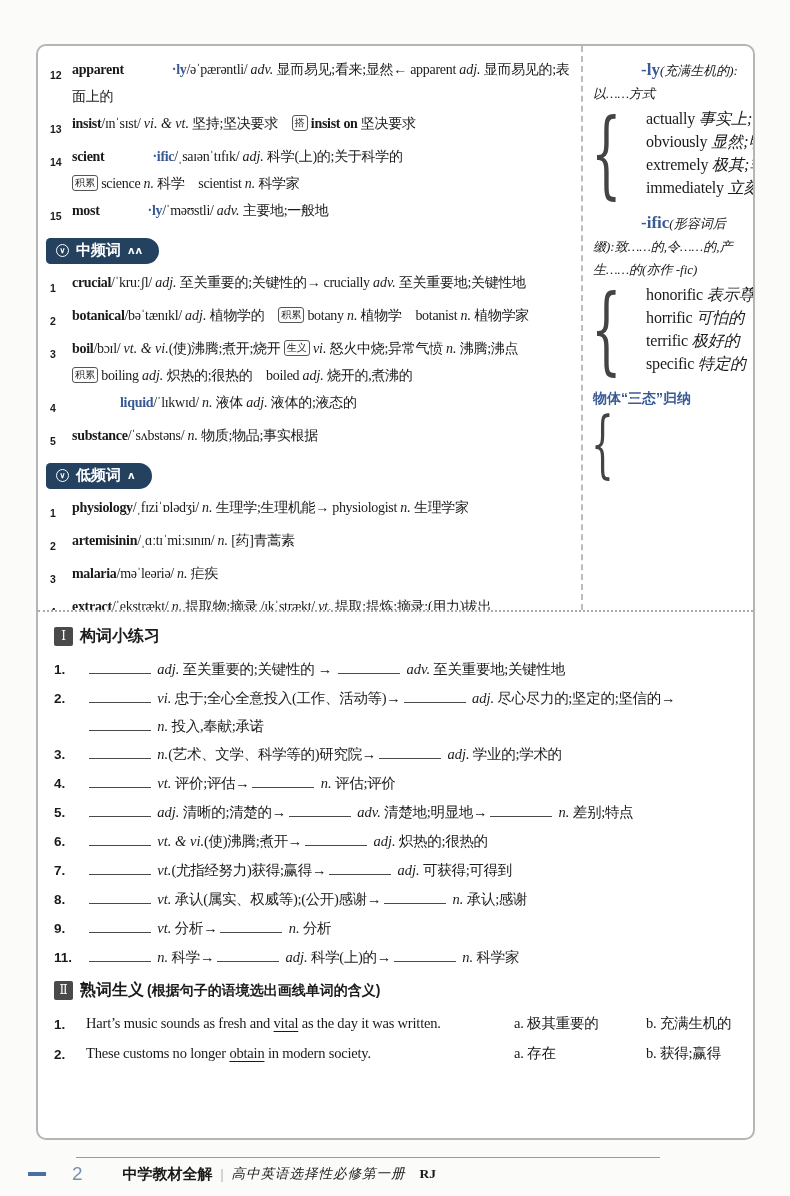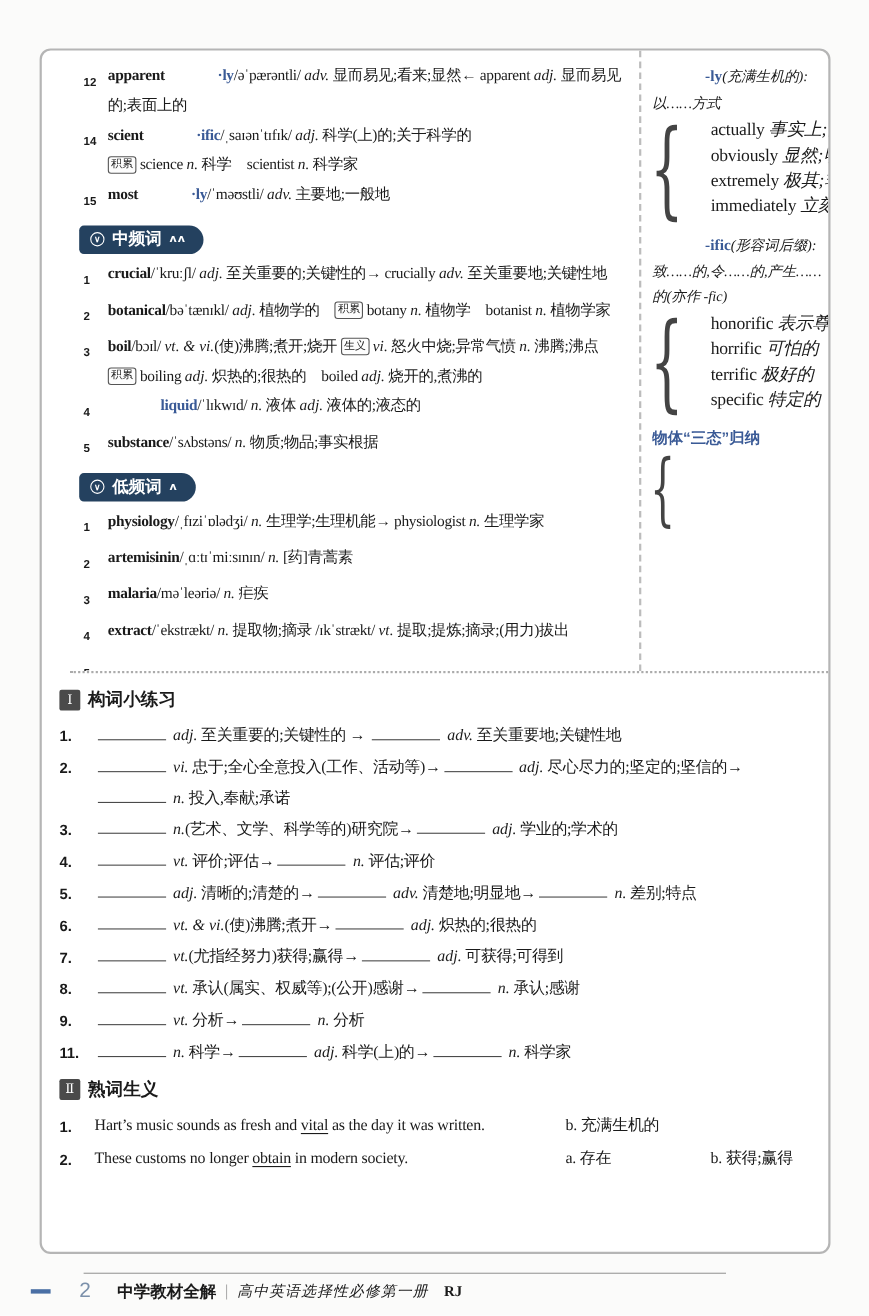--- a/index.html
+++ b/index.html
@@ -12,21 +12,21 @@
   body{
     width:790px;height:1196px;position:relative;overflow:hidden;
     background:#fbfbfa;color:var(--ink);
     font-family:"Liberation Serif","DejaVu Serif",serif;
   }
   .page-box{
     position:absolute;left:36px;top:44px;width:719px;height:1096px;
     border:2px solid var(--border);border-radius:10px;background:#fff;overflow:hidden;
   }
   
-  .vocab-flex{display:flex;height:566px;border-bottom:2px dotted #ababab;margin-left:26px;}
+  .vocab-flex{display:flex;height:566px;border-bottom:2px dotted #ababab;}
   .vmain{flex:1;padding:10px 4px 0 12px;overflow:hidden;}
   .vsb{width:172px;flex:none;border-left:2px dashed #bcbcbc;padding:12px 6px 0 10px;overflow:hidden;}
   .vrow{display:flex;font-size:14px;line-height:27px;letter-spacing:-0.3px;}
   .vnum{width:22px;flex:none;font-weight:bold;font-size:10.5px;padding-top:6px;
         font-family:"Liberation Sans",sans-serif;letter-spacing:0;}
   .vcontent{flex:1;}
   .sw{font-weight:bold;}
   .su{font-weight:bold;color:var(--blue);padding-left:48px;}
   .si{font-style:italic;letter-spacing:0;}
   .sk{font-style:italic;}
@@ -38,21 +38,21 @@
   
   .pill{display:inline-flex;align-items:center;gap:7px;background:var(--navy);color:#fff;
         font-family:"Liberation Sans",sans-serif;font-weight:bold;font-size:15px;
         padding:3px 16px 4px 10px;border-radius:5px 15px 15px 5px;margin:8px 0 5px -4px;}
   .pill-icon{width:13px;height:13px;border:1.5px solid #fff;border-radius:50%;
              display:flex;align-items:center;justify-content:center;font-size:8px;line-height:1;flex:none;}
   .pill-freq{font-size:10px;letter-spacing:1px;font-family:"DejaVu Sans",sans-serif;}
   
   .sb-block{margin-bottom:12px;}
   .sb-title{font-size:13px;line-height:23px;margin-bottom:2px;}
-  .sb-title .su{font-size:14px;text-align:center;}
+  .sb-title .su{font-size:17px;text-align:center;}
   .sb-group{display:flex;align-items:center;margin-top:2px;}
   .brace{flex:none;font-weight:200;color:#444;transform:scaleX(0.5);transform-origin:left center;
          line-height:0.9;margin-left:-2px;font-family:"DejaVu Serif",serif;}
   .sb-entries{flex:1;margin-left:-6px;}
   .sb-entry{font-size:16px;line-height:23px;white-space:nowrap;}
   .sb-en{letter-spacing:-0.2px;}
   
   .ex-area{padding:10px 18px 0 16px;height:530px;overflow:hidden;}
   .sec-header{display:flex;align-items:center;gap:7px;margin:4px 0 8px;}
   .roman{width:19px;height:19px;background:#4a4a4a;color:#fff;display:flex;align-items:center;
@@ -64,35 +64,39 @@
           font-size:13.5px;padding-top:1px;letter-spacing:0;}
   .mc-row{display:flex;font-size:14.5px;line-height:29px;letter-spacing:-0.2px;}
   .mc-sent{width:428px;flex:none;}
   .mc-a{width:132px;flex:none;}
   .mc-b{flex:1;}
   
   .footer-rule{position:absolute;left:76px;top:1157px;width:584px;border-top:1.5px solid #9a9a9a;}
   .footer{position:absolute;left:28px;top:1163px;display:flex;align-items:center;}
   .footer-dash{width:18px;height:4px;background:#4a6fa5;margin-right:26px;}
   .footer-page{color:#7b90aa;font-size:19px;font-family:"Liberation Sans",sans-serif;}
-  .footer-brand{font-weight:bold;font-size:15px;font-family:"Liberation Sans",sans-serif;margin-left:24px;}
+  .footer-brand{font-weight:bold;font-size:15px;font-family:"Liberation Sans",sans-serif;margin-left:40px;}
   .footer-sep{color:#999;margin:0 8px;font-size:15px;}
   .footer-book{font-style:italic;font-size:13.5px;letter-spacing:1px;}
   .footer-ed{font-size:13.5px;margin-left:14px;font-weight:bold;}
 </style>
 </head>
 <body>
 
 <div class="page-box">
   <div class="vocab-flex">
     <div class="vmain">
       <div>
           <div class="vrow">
             <span class="vnum">12</span>
             <div class="vcontent"><span class="sw">apparent</span><span class="su">·ly</span><span class="sc">/əˈpærəntli/ </span><span class="si">adv.</span><span class="sc"> 显而易见;看来;显然← apparent </span><span class="si">adj.</span><span class="sc"> 显而易见的;表面上的</span></div>
+          </div>
+          <div class="vrow">
+            <span class="vnum">13</span>
+            <div class="vcontent"><span class="sw">insist</span><span class="sc">/ɪnˈsɪst/ </span><span class="si">vi. &amp; vt.</span><span class="sc"> 坚持;坚决要求　</span><span class="badge">搭</span><span class="sw"> insist on</span><span class="sc"> 坚决要求</span></div>
           </div>
           <div class="vrow">
             <span class="vnum">14</span>
             <div class="vcontent"><span class="sw">scient</span><span class="su">·ific</span><span class="sc">/ˌsaɪənˈtɪfɪk/ </span><span class="si">adj.</span><span class="sc"> 科学(上)的;关于科学的</span><br><span class="badge">积累</span><span class="sc"> science </span><span class="si">n.</span><span class="sc"> 科学　scientist </span><span class="si">n.</span><span class="sc"> 科学家</span></div>
           </div>
           <div class="vrow">
             <span class="vnum">15</span>
             <div class="vcontent"><span class="sw">most</span><span class="su">·ly</span><span class="sc">/ˈməʊstli/ </span><span class="si">adv.</span><span class="sc"> 主要地;一般地</span></div>
           </div>
         </div>
@@ -232,25 +236,27 @@
         </div>
         <div class="ex-row">
           <span class="ex-num">11.</span>
           <div class="vcontent"><span class="blank"></span><span class="sc"> </span><span class="si">n.</span><span class="sc"> 科学→</span><span class="blank"></span><span class="sc"> </span><span class="si">adj.</span><span class="sc"> 科学(上)的→</span><span class="blank"></span><span class="sc"> </span><span class="si">n.</span><span class="sc"> 科学家</span></div>
         </div>
       </div>
 
     <div class="sec-header" style="margin-top:8px;">
       <span class="roman">Ⅱ</span>
       <span class="sec-title">熟词生义</span>
+      <span class="sec-sub" style="margin-left:-4px;">(根据句子的语境选出画线单词的含义)</span>
     </div>
     <div>
         <div class="mc-row">
           <span class="ex-num">1.</span>
           <div class="mc-sent"><span class="sc">Hart’s music sounds as fresh and </span><span class="sul">vital</span><span class="sc"> as the day it was written.</span></div>
+          <div class="mc-a">a. 极其重要的</div>
           <div class="mc-b">b. 充满生机的</div>
         </div>
         <div class="mc-row">
           <span class="ex-num">2.</span>
           <div class="mc-sent"><span class="sc">These customs no longer </span><span class="sul">obtain</span><span class="sc"> in modern society.</span></div>
           <div class="mc-a">a. 存在</div>
           <div class="mc-b">b. 获得;赢得</div>
         </div>
       </div>
   </div>

